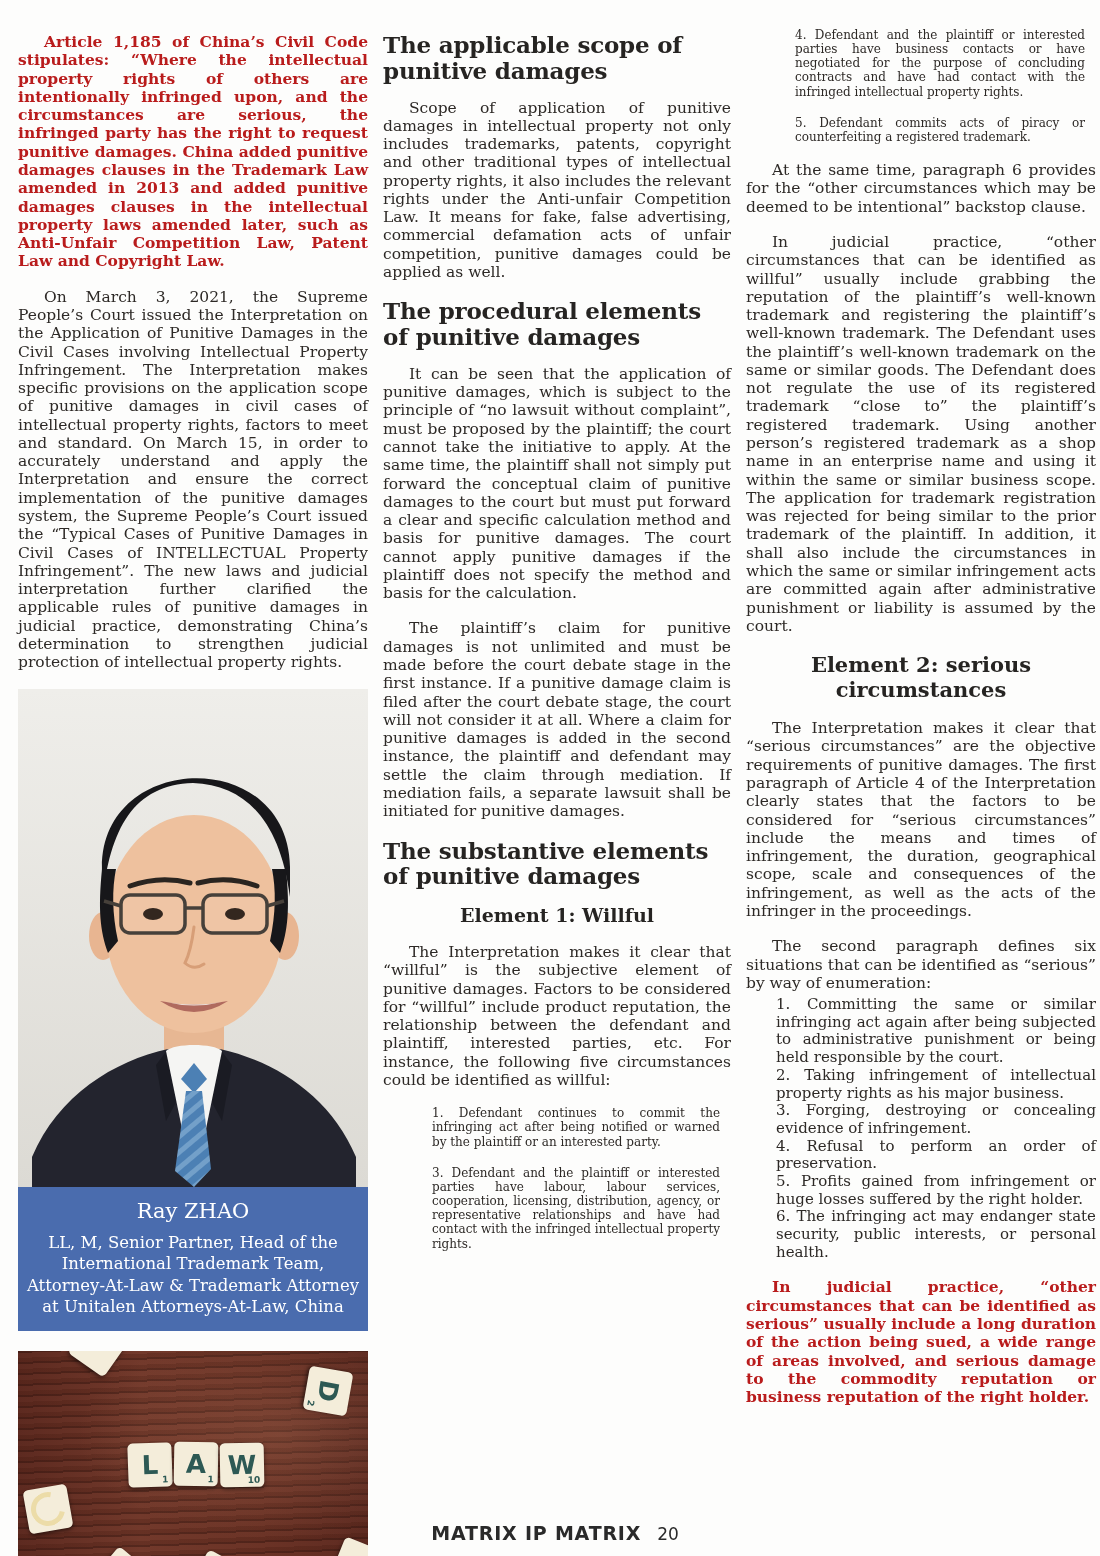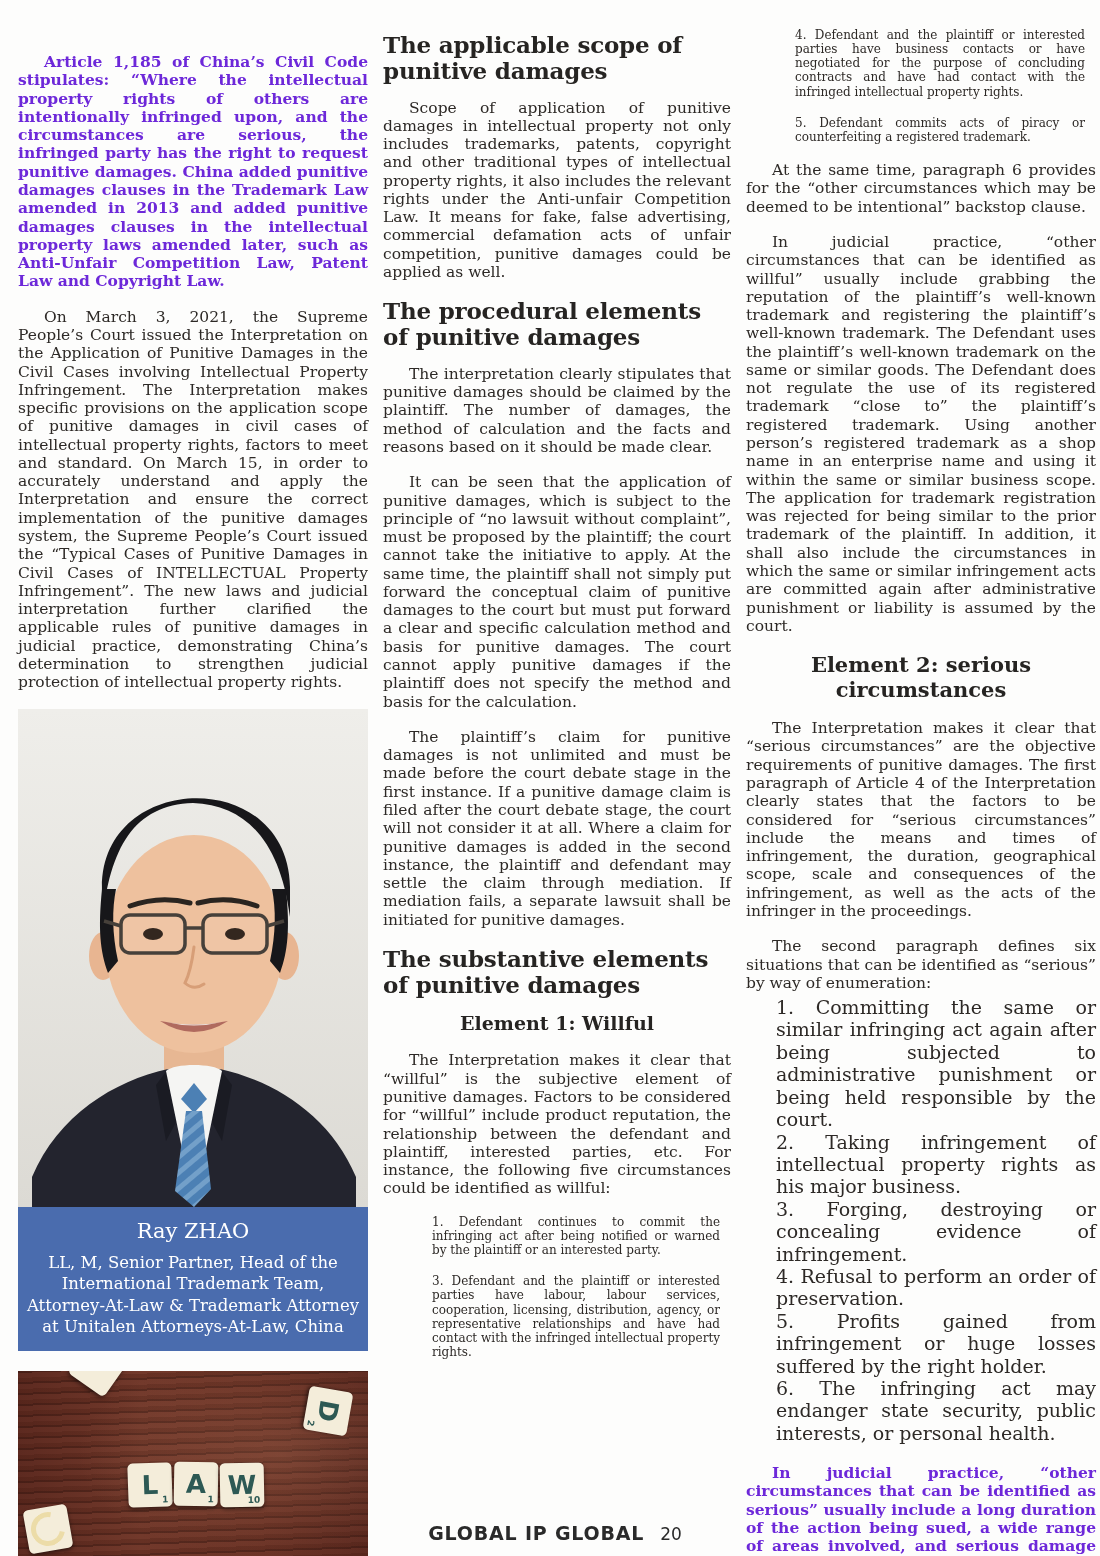--- a/index.html
+++ b/index.html
@@ -5,28 +5,28 @@
   html,body{margin:0;padding:0;background:#ffffff;}
   .page{position:relative;width:1100px;height:1556px;background:#fdfdfc;overflow:hidden;
         font-family:"DejaVu Serif",serif;color:#2d2926;}
   .cols{position:absolute;left:18px;top:0;display:flex;gap:15px;}
   .col{width:350px;}
   .col-mid{width:348px;}
   .col-left{padding-top:33px;}
   .col-mid,.col-right{padding-top:28px;}
 
   p{margin:0 0 17px;text-align:justify;font-size:15.5px;line-height:1.18;text-indent:26px;}
-  .bold-para{font-weight:bold;color:#6d28d9;margin-top:20px;}
+  .bold-para{font-weight:bold;color:#b91c1c;}
   h2.section{font-weight:bold;font-size:23px;line-height:1.12;margin:4px 0 15px;color:#262422;
              letter-spacing:-0.2px;text-align:left;}
   .subhead{text-align:center;font-weight:bold;font-size:19px;margin:2px 0 17px;color:#262422;}
   .subhead-lg{font-size:21px;margin-top:6px;}
   .list-item{margin:0 11px 17px;padding-left:38px;text-align:justify;font-size:12px;line-height:1.18;}
   .run-list{padding-left:30px;margin-bottom:17px;}
-  .run-item{text-align:justify;font-size:19px;line-height:1.18;}
+  .run-item{text-align:justify;font-size:15px;line-height:1.18;}
   .tight{margin-bottom:4px;}
 
   
   .portrait{position:relative;width:350px;height:498px;background:#e9e7e3;overflow:hidden;
             box-shadow:inset 0 0 0 1px #d8d6d0;}
   .portrait svg{display:block;}
 
   
   .caption{background:#4a6cae;color:#ffffff;text-align:center;padding:11px 4px 13px;}
   .cap-name{font-size:21px;line-height:1.25;margin-bottom:8px;}
@@ -149,21 +149,20 @@
         <div class="tile" style="left:82px;top:204px;transform:rotate(40deg);"></div>
         <div class="tile" style="left:178px;top:206px;transform:rotate(28deg);"></div>
       </div>
     </div>
 
     <div class="col col-mid">
       <h2 class="section">The applicable scope of punitive damages</h2>
       <p>Scope of application of punitive damages in intellectual property not only includes trademarks, patents, copyright and other traditional types of intellectual property rights, it also includes the relevant rights under the Anti-unfair Competition Law. It means for fake, false advertising, commercial defamation acts of unfair competition, punitive damages could be applied as well.</p>
 
       <h2 class="section">The procedural elements of punitive damages</h2>
-      <p>The interpretation clearly stipulates that punitive damages should be claimed by the plaintiff. The number of damages, the method of calculation and the facts and reasons based on it should be made clear.</p>
       <p>It can be seen that the application of punitive damages, which is subject to the principle of “no lawsuit without complaint”, must be proposed by the plaintiff; the court cannot take the initiative to apply. At the same time, the plaintiff shall not simply put forward the conceptual claim of punitive damages to the court but must put forward a clear and specific calculation method and basis for punitive damages. The court cannot apply punitive damages if the plaintiff does not specify the method and basis for the calculation.</p>
       <p>The plaintiff’s claim for punitive damages is not unlimited and must be made before the court debate stage in the first instance. If a punitive damage claim is filed after the court debate stage, the court will not consider it at all. Where a claim for punitive damages is added in the second instance, the plaintiff and defendant may settle the claim through mediation. If mediation fails, a separate lawsuit shall be initiated for punitive damages.</p>
 
       <h2 class="section">The substantive elements of punitive damages</h2>
       <div class="subhead">Element 1: Willful</div>
       <p>The Interpretation makes it clear that “willful” is the subjective element of punitive damages. Factors to be considered for “willful” include product reputation, the relationship between the defendant and plaintiff, interested parties, etc. For instance, the following five circumstances could be identified as willful:</p>
       <div class="list-item">1. Defendant continues to commit the infringing act after being notified or warned by the plaintiff or an interested party.</div>
       <div class="list-item">3. Defendant and the plaintiff or interested parties have labour, labour services, cooperation, licensing, distribution, agency, or representative relationships and have had contact with the infringed intellectual property rights.</div>
     </div>
 
@@ -182,16 +181,16 @@
         <div class="run-item">3. Forging, destroying or concealing evidence of infringement.</div>
         <div class="run-item">4. Refusal to perform an order of preservation.</div>
         <div class="run-item">5. Profits gained from infringement or huge losses suffered by the right holder.</div>
         <div class="run-item">6. The infringing act may endanger state security, public interests, or personal health.</div>
       </div>
       <p class="bold-para">In judicial practice, “other circumstances that can be identified as serious” usually include a long duration of the action being sued, a wide range of areas involved, and serious damage to the commodity reputation or business reputation of the right holder.</p>
     </div>
   </div>
 
   <div class="footer">
-    <span class="brand">GLOBAL IP GLOBAL</span>
+    <span class="brand">MATRIX IP MATRIX</span>
     <span class="pageno">20</span>
   </div>
 </div>
 
 </body></html>

